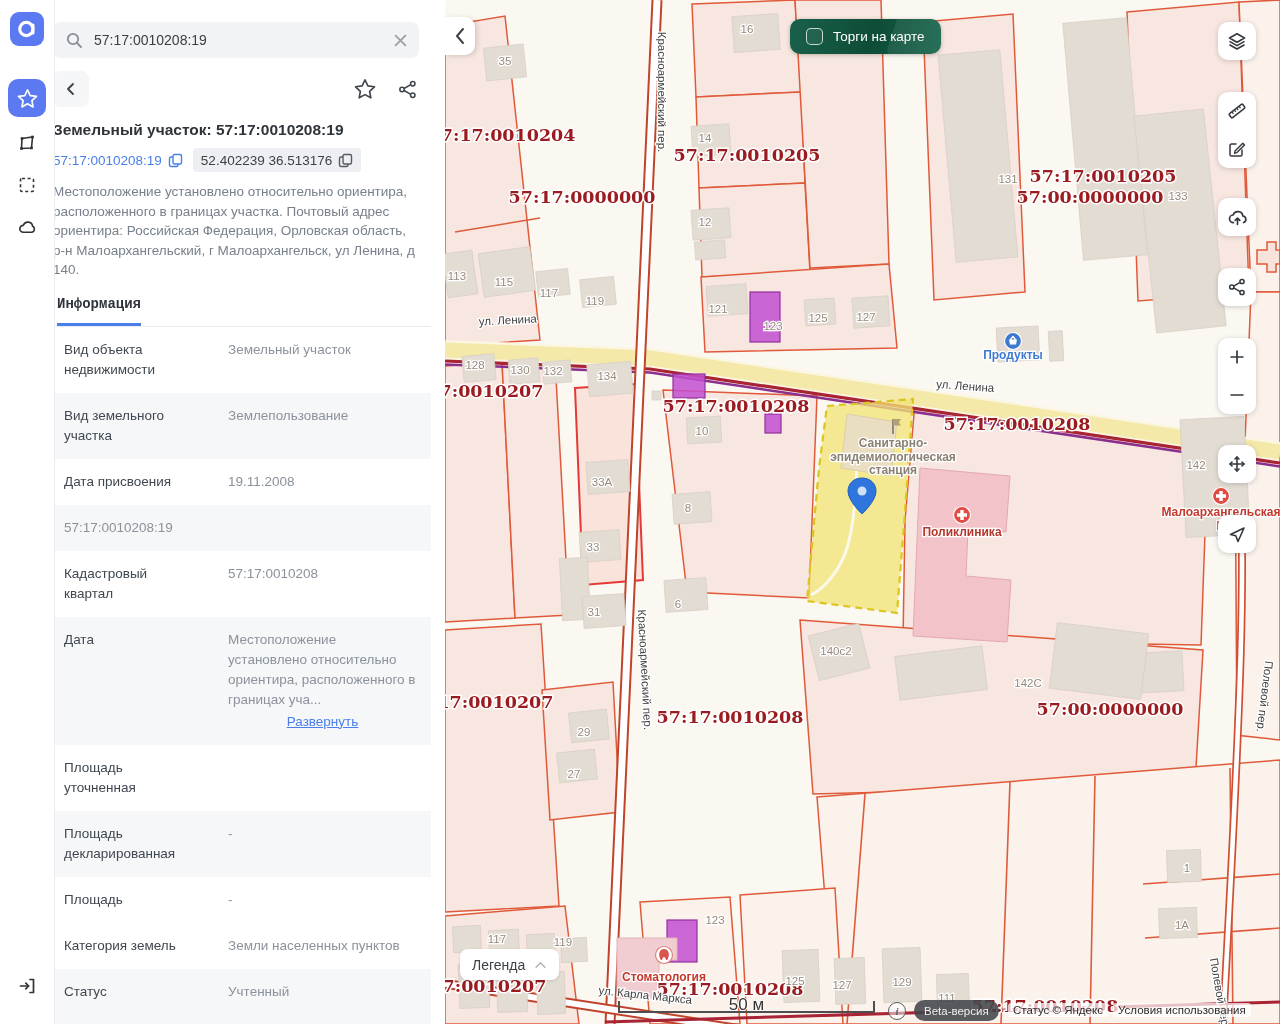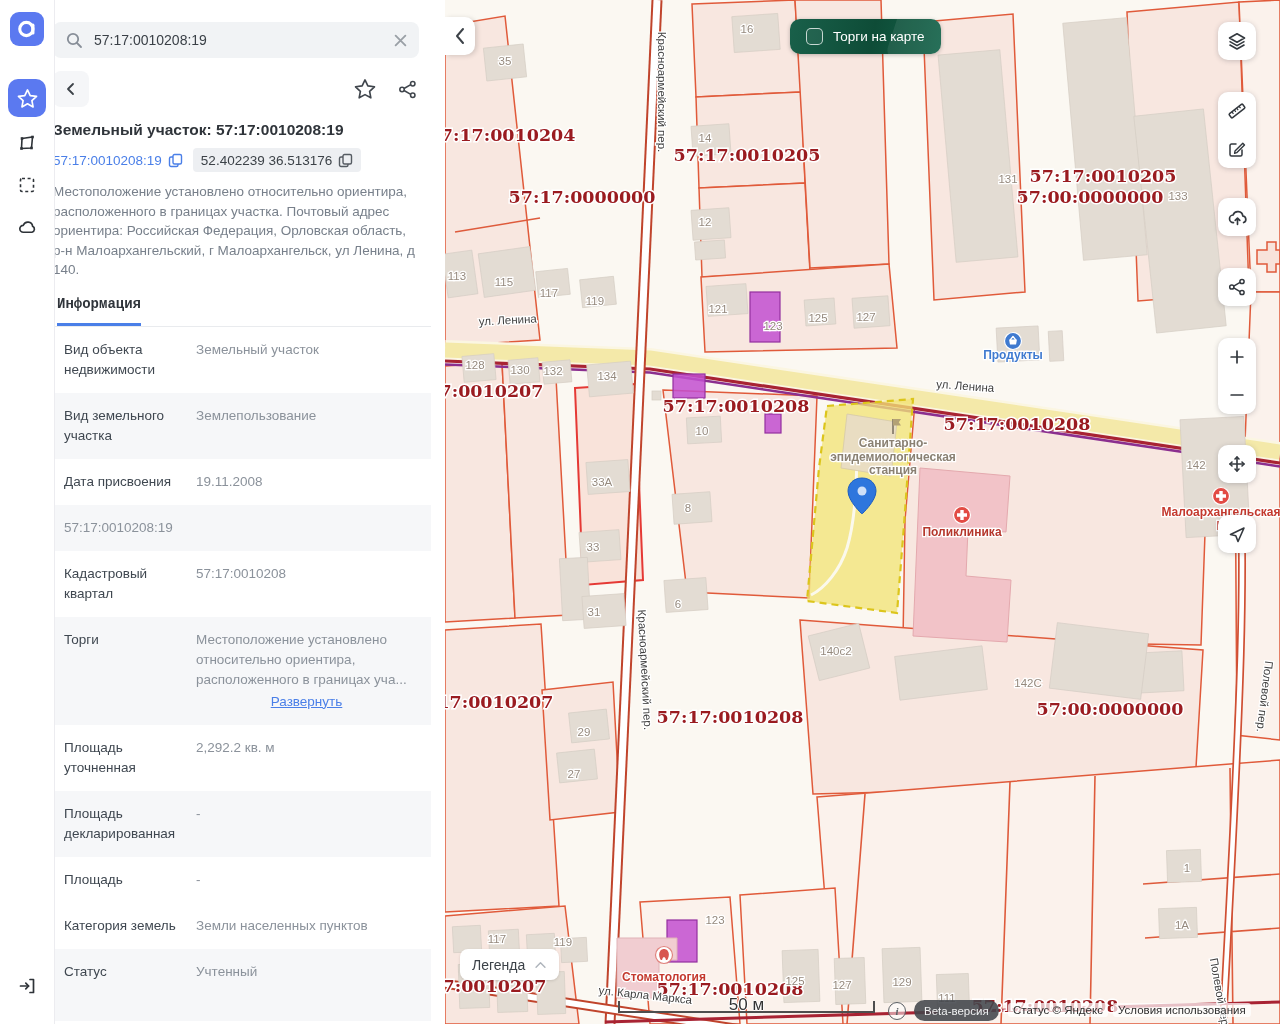--- a/index.html
+++ b/index.html
@@ -22,21 +22,21 @@
   .hspacer{flex:1}
   .hic{width:24px;height:24px;display:flex;align-items:center;justify-content:center;cursor:pointer;margin-left:18px;}
   h1{margin:14px 12px 0;font-size:15.5px;color:#2f343a;font-weight:bold;}
   .chips{margin:9px 12px 0;display:flex;gap:10px;align-items:center;}
   .chip{font-size:13.5px;display:inline-flex;gap:6px;align-items:center;cursor:pointer;}
   .chip.blue{color:#4a7fe8;}
   .chip.gray{background:#edeff2;border-radius:4px;height:24px;padding:12px 8px;color:#3c4248;}
   .desc{margin:10px 12px 0;font-size:13.5px;line-height:19.5px;color:#78808b;}
   .tabs{margin:14px 0 0;padding-left:16px;border-bottom:1px solid #e9ebee;}
   .tab{display:inline-block;font-weight:bold;font-size:14px;color:#2f343a;padding-bottom:11px;border-bottom:3px solid #4a7fe8;cursor:pointer;font-family:Liberation Mono, monospace;}
-  .irow{display:flex;padding:13px 14px 13px 23px;font-size:13.5px;line-height:20px;}
+  .irow{display:flex;padding:13px 14px 13px 23px;font-size:13.5px;line-height:20px;gap:32px;}
   .irow.alt{background:#f6f7f9;}
   .ilabel{flex:0 0 132px;color:#3f4750;padding-right:8px;}
   .ivalue{flex:1;color:#8b929b;}
   .ilink{display:block;color:#4a7fe8;text-decoration:underline;margin-top:2px;cursor:pointer;text-align:center;}
 
   
   #map{position:absolute;left:445px;top:0;width:835px;height:1024px;overflow:hidden;background:#fbf8f2;}
   #mapsvg{position:absolute;left:0;top:0;}
   .pc{fill:#f8e7e0;stroke:#e05a3a;stroke-width:1.5;}
   .pc2{fill:#fbf2ec;stroke:#e05a3a;stroke-width:1.5;}
@@ -177,26 +177,25 @@
           <div class="ivalue">19.11.2008</div>
         </div>
         <div class="irow alt">
           <div class="ivalue">57:17:0010208:19</div>
         </div>
         <div class="irow">
           <div class="ilabel">Кадастровый квартал</div>
           <div class="ivalue">57:17:0010208</div>
         </div>
         <div class="irow alt">
-          <div class="ilabel">Торги</div>
+          <div class="ilabel">Дата</div>
           <div class="ivalue">Местоположение установлено относительно ориентира, расположенного в границах уча...<a class="ilink">Развернуть</a></div>
         </div>
         <div class="irow">
           <div class="ilabel">Площадь уточненная</div>
-          <div class="ivalue">2,292.2 кв. м</div>
         </div>
         <div class="irow alt">
           <div class="ilabel">Площадь декларированная</div>
           <div class="ivalue">-</div>
         </div>
         <div class="irow">
           <div class="ilabel">Площадь</div>
           <div class="ivalue">-</div>
         </div>
         <div class="irow">

